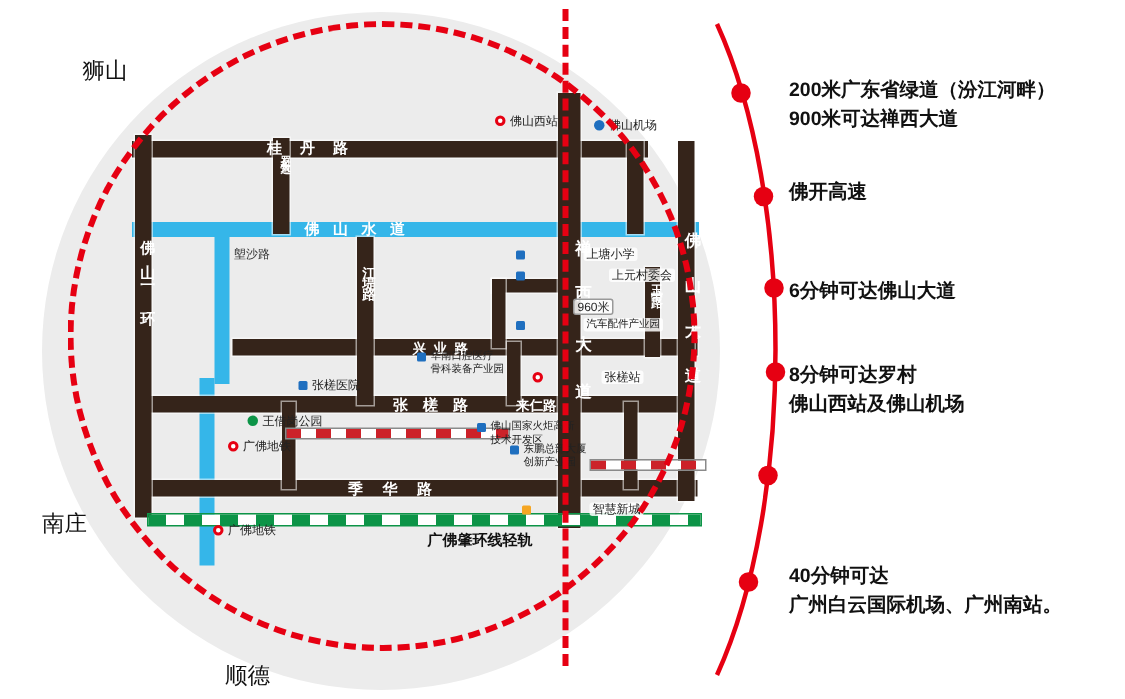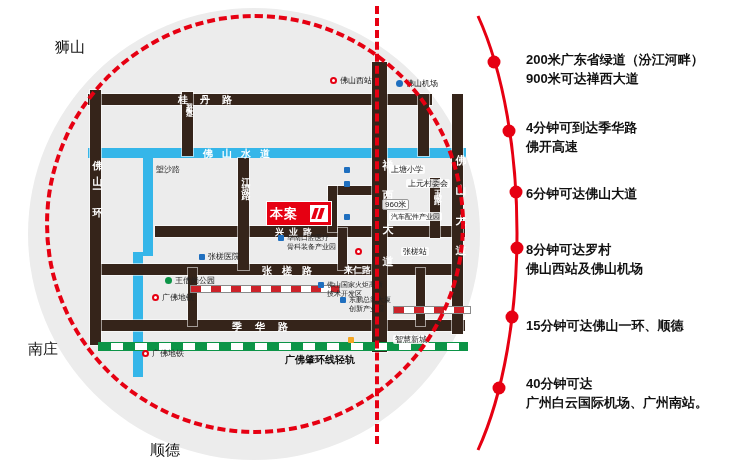--- a/index.html
+++ b/index.html
@@ -168,24 +168,20 @@
   </div>
   <div class="poi" style="left:142px;top:349px;">
     <span class="ic metro"></span>
     <span class="txt">广佛地铁</span>
   </div>
   <div class="poi" style="left:348px;top:335px;">
     <span class="ic amber"></span>
     <span class="txt chip">智慧新城</span>
   </div>
 
-  <div class="site">
-    <span class="t">本案</span>
-    <span class="logo"></span>
-  </div>
 
   <div class="red-circle"></div>
   <div class="red-vline"></div>
 
   <div class="corner" style="left:55px;top:38px;">狮山</div>
   <div class="corner" style="left:28px;top:340px;">南庄</div>
   <div class="corner" style="left:138px;top:441px;margin-left:12px;">顺德</div>
 
   <svg class="arc-svg" width="64" height="466" viewBox="0 0 64 466">
     <path d="M 12 16 C 64 130 64 336 12 450" fill="none" stroke="#e60012" stroke-width="3"></path>
@@ -195,31 +191,27 @@
     <circle cx="51" cy="248" r="6.5" fill="#e60012"></circle>
     <circle cx="46" cy="317" r="6.5" fill="#e60012"></circle>
     <circle cx="33" cy="388" r="6.5" fill="#e60012"></circle>
   </svg>
 
   <div class="benefit" style="top:50px;">
     <div>200米广东省绿道（汾江河畔）</div>
     <div>900米可达禅西大道</div>
   </div>
   <div class="benefit" style="top:118px;">
-    <div>4分钟可到达季华路</div>
     <div>佛开高速</div>
   </div>
   <div class="benefit" style="top:184px;">
     <div>6分钟可达佛山大道</div>
   </div>
   <div class="benefit" style="top:240px;">
     <div>8分钟可达罗村</div>
     <div>佛山西站及佛山机场</div>
   </div>
-  <div class="benefit" style="top:316px;">
-    <div>15分钟可达佛山一环、顺德</div>
-  </div>
   <div class="benefit" style="top:374px;">
     <div>40分钟可达</div>
     <div>广州白云国际机场、广州南站。</div>
   </div>
 
 </div>
 
 </body></html>

